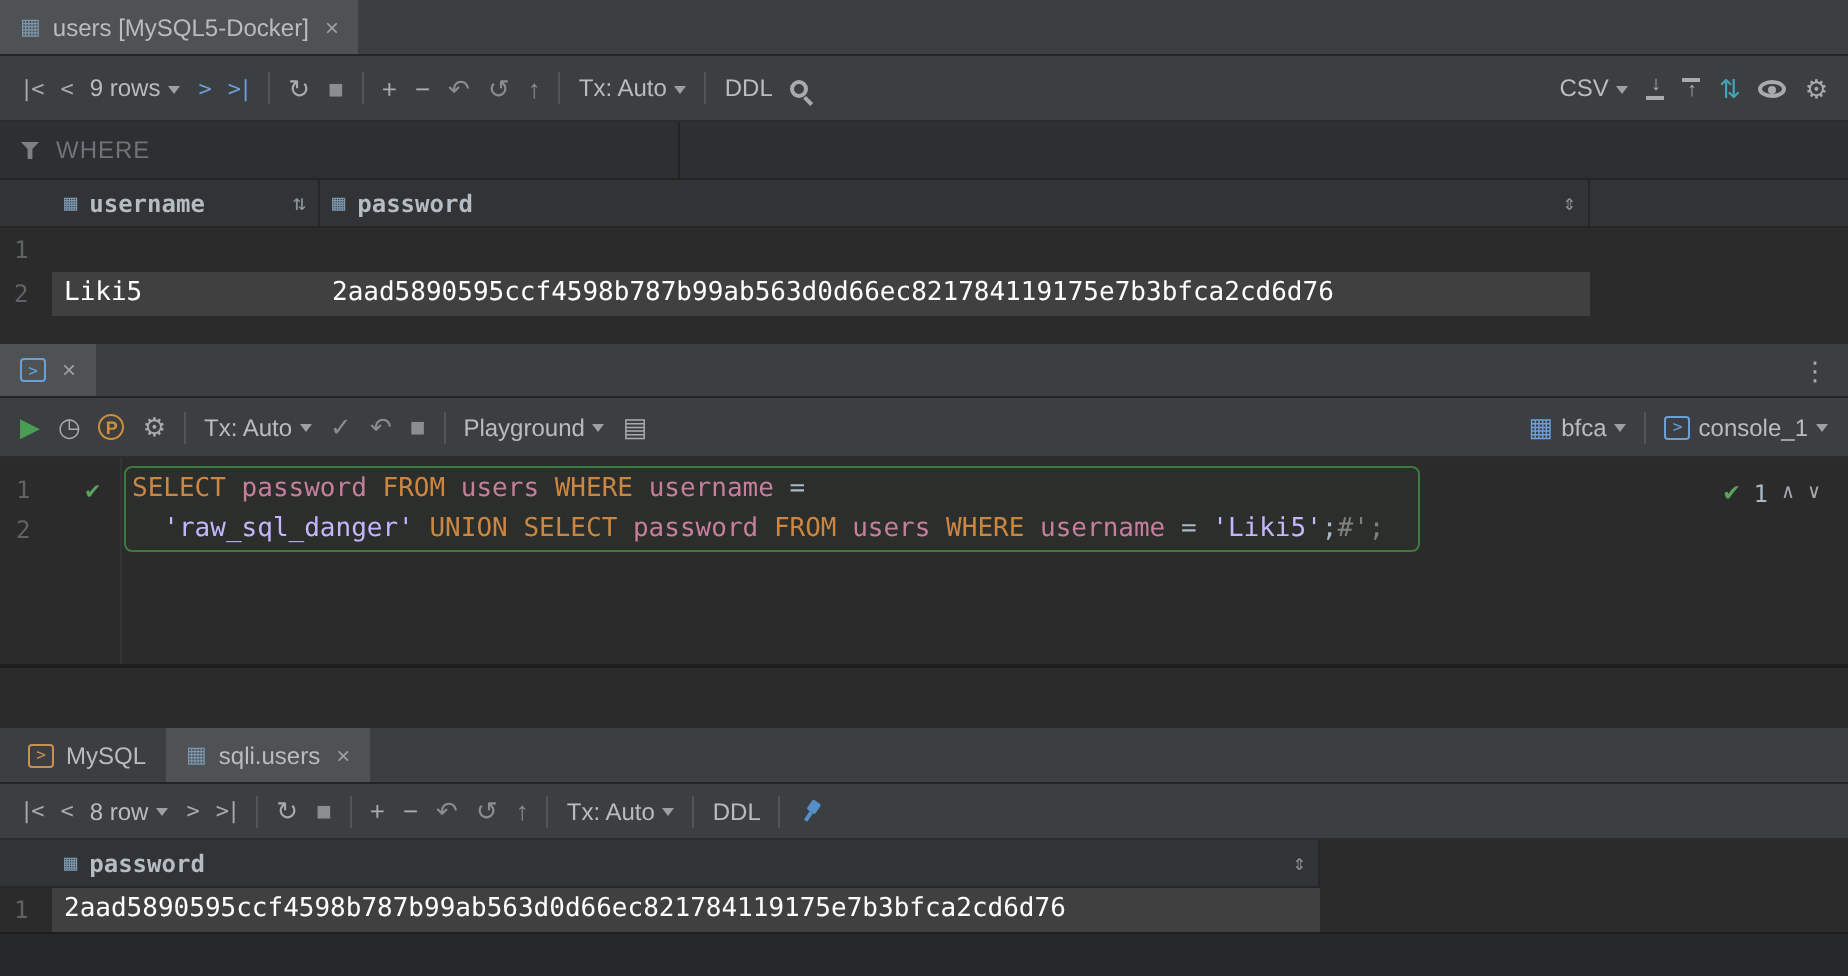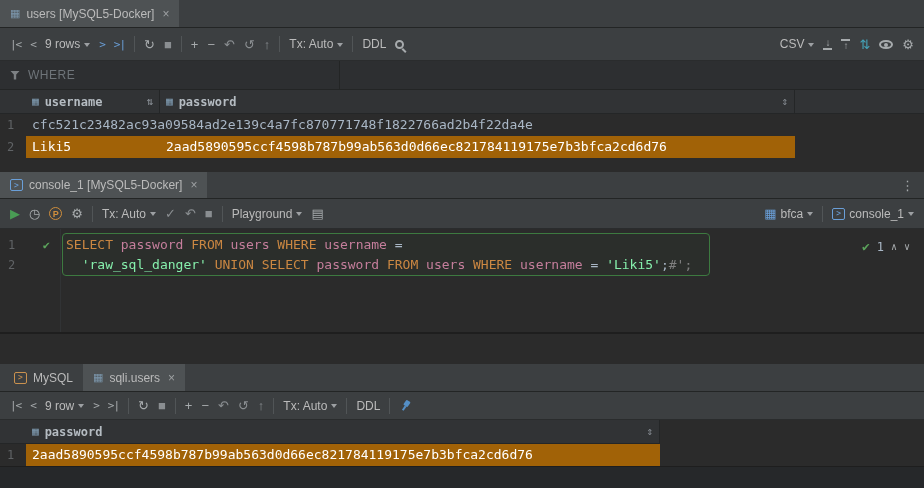--- a/index.html
+++ b/index.html
@@ -56,36 +56,36 @@
   .ghead{height:24px;background:#313335;display:flex;align-items:center;border-bottom:1px solid #242627;font-family:"DejaVu Sans Mono",monospace;font-size:12px;font-weight:bold;color:#b5bcc2}
   .gnum{width:26px;flex:none;padding-left:7px;font-family:"DejaVu Sans Mono",monospace;font-size:12px;color:#606366}
   .hc{display:flex;align-items:center;gap:6px;height:100%;padding:0 6px;border-right:1px solid #242627}
   .colicon{color:#7c97ad;font-weight:normal;font-size:11px}
   .sort{margin-left:auto;color:#8d939a;font-size:11px;font-weight:normal}
   .hc-user{width:134px}.hc-pass{width:635px}.bhc-pass{width:634px}
   .hfill{flex:1;height:100%}
   .grow{height:22px;display:flex;align-items:center;font-family:"DejaVu Sans Mono",monospace;font-size:13px;color:#a9b7c6}
   .cell{height:100%;line-height:22px;padding:0 6px;white-space:nowrap;overflow:hidden}
   .c-user{width:134px}.c-pass{width:635px}.bc-pass{width:634px}
-  .grow.selected .cell{background:#a16207;color:#ffffff}
+  .grow.selected .cell{background:#404040;color:#ffffff}
   .gfill{height:14px}
   .bghead{width:660px}
 
   
   .editor{position:relative;height:104px;background:#2b2b2b;font-family:"DejaVu Sans Mono",monospace;font-size:13px;border-bottom:1px solid #1e1e1e}
   .gutter-line{position:absolute;left:60px;top:0;bottom:0;width:1px;background:#313335}
   .stmt-box{position:absolute;left:62px;top:4px;width:648px;height:43px;border:1px solid #3d7a40;border-radius:4px;background:rgba(61,122,64,0.05)}
   .ed-line{position:relative;display:flex;height:20px;line-height:20px}
   .ed-line.first{margin-top:6px}
   .ed-gutter{width:60px;flex:none;display:flex;align-items:center;justify-content:space-between;padding:0 10px 0 8px;color:#606366;font-size:12px}
   .gut-check{color:#5ba35b;font-size:12px}
   .ed-code{white-space:pre;padding-left:6px;color:#a9b7c6}
   .tok-kw{color:#cb8742}
   .tok-id{color:#c57e9c}
-  .tok-str{color:#86efac}
+  .tok-str{color:#c4b5fd}
   .tok-cmt{color:#808080}
   .tok-pln{color:#a9b7c6}
   .ed-result{position:absolute;right:14px;top:10px;display:flex;align-items:center;gap:7px;font-size:12px}
   .ed-result .chk{color:#5ba35b;font-size:13px}
   .ed-result .cnt{color:#a9b7c6}
   .ed-result .nav{color:#a7abad;font-size:10px}
 
   .gap{height:31px;background:#2b2b2b;border-top:1px solid #1e1e1e}
   .bottom-fill{flex:1;background:#26282a;border-top:1px solid #1e1e1e}
 </style>
@@ -164,34 +164,32 @@
       </div>
       <div class="hc hc-pass">
         <span class="colicon">▦</span>
         <span>password</span>
         <span class="sort">⇕</span>
       </div>
       <div class="hfill"></div>
     </div>
     <div class="grow">
       <div class="gnum">1</div>
-      <div class="cell c-pass">cfc521c23482ac93a09584ad2e139c4a7fc870771748f1822766ad2b4f22da4e</div>
     </div>
     <div class="grow selected">
       <div class="gnum">2</div>
       <div class="cell c-user">Liki5</div>
       <div class="cell c-pass">2aad5890595ccf4598b787b99ab563d0d66ec821784119175e7b3bfca2cd6d76</div>
     </div>
     <div class="gfill"></div>
   </div>
 
   <div class="tabbar c-tabbar">
     <div class="tab active">
       <span class="sq-ic">&gt;</span>
-      <span>console_1 [MySQL5-Docker]</span>
       <span class="close">×</span>
     </div>
     <span class="kebab">⋮</span>
   </div>
 
   <div class="toolbar c-toolbar">
     <span class="icon green">▶</span>
     <span class="icon">◷</span>
     <span class="p-ic">P</span>
     <span class="icon">⚙</span>
@@ -260,21 +258,21 @@
       <span class="ticon colicon">▦</span>
       <span>sqli.users</span>
       <span class="close">×</span>
     </div>
   </div>
 
   <div class="toolbar b-toolbar">
     <span class="icon nav">|&lt;</span>
     <span class="icon nav">&lt;</span>
     <div class="dd">
-      <span>9 row</span>
+      <span>8 row</span>
       <span class="caret"></span>
     </div>
     <span class="icon nav">&gt;</span>
     <span class="icon nav">&gt;|</span>
     <span class="sep"></span>
     <span class="icon">↻</span>
     <span class="icon dim">■</span>
     <span class="sep"></span>
     <span class="icon">+</span>
     <span class="icon">−</span>

